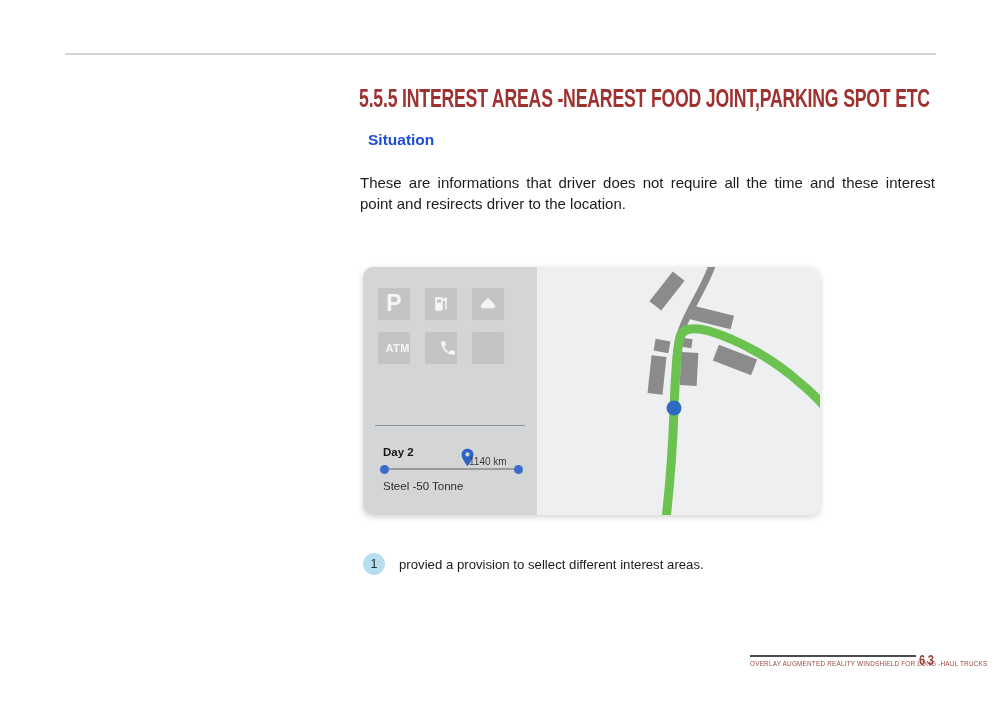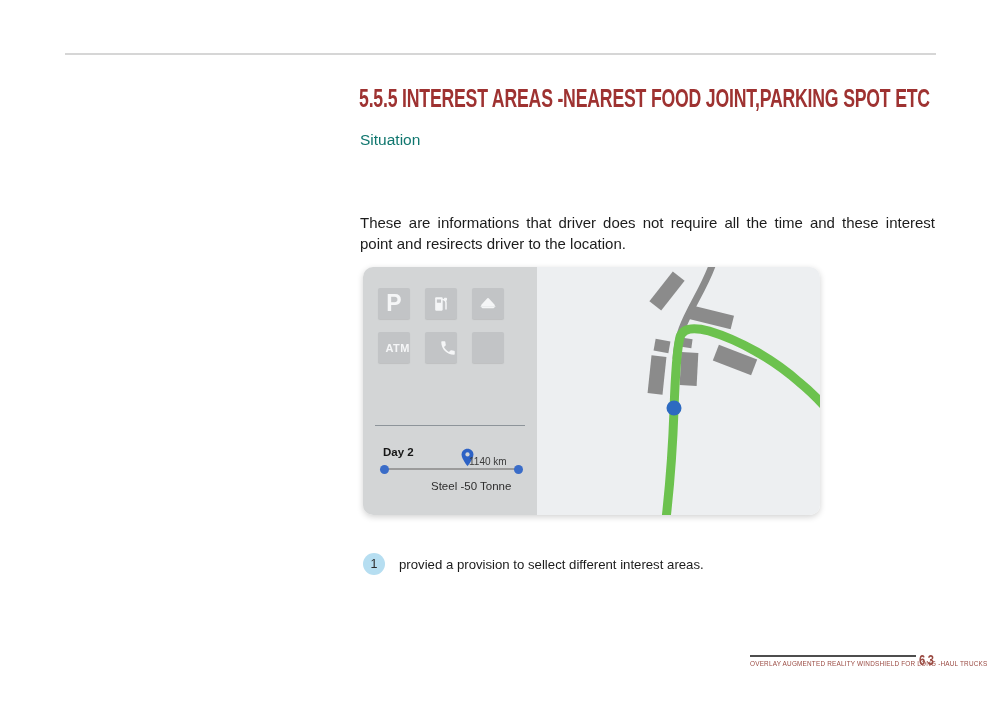--- a/index.html
+++ b/index.html
@@ -12,25 +12,25 @@
   
   .top-rule{left:65px;top:53px;width:871px;height:2px;background:#d6d6d6;}
 
   
   .heading{
     left:359px;top:83px;width:760px;
     font-size:26px;font-weight:bold;color:#9e3231;
     letter-spacing:-0.3px;white-space:nowrap;
     transform:scaleX(0.68);transform-origin:left top;
   }
-  .section-label{left:360px;top:131px;font-size:15.5px;font-weight:normal;color:#0f766e;}
+  .section-label{left:368px;top:131px;font-size:15.5px;font-weight:bold;color:#1d4ed8;}
 
   
   .para{left:360px;top:173px;width:575px;font-size:15px;line-height:20.7px;color:#1c1c1c;}
-  .para .just{text-align:justify;text-align-last:justify;margin-top:40px;}
+  .para .just{text-align:justify;text-align-last:justify;}
 
   
   .figure{
     left:363px;top:267px;width:457px;height:248px;border-radius:10px;overflow:hidden;
     box-shadow:0 2px 6px rgba(0,0,0,0.18);display:flex;
   }
   .panel-left{width:174px;height:100%;background:#d3d5d6;position:relative;flex:none;}
   .panel-map{flex:1;background:#edeff1;position:relative;}
 
   .tile{
@@ -43,21 +43,21 @@
   .tile .big-letter{font-size:23px;font-weight:bold;line-height:1;}
   .tile .atm-text{font-size:11px;font-weight:bold;letter-spacing:0.5px;}
 
   .panel-divider{position:absolute;left:12px;top:158px;width:150px;height:1px;background:#8d949a;}
   .day-label{position:absolute;left:20px;top:179px;font-size:11.5px;font-weight:bold;color:#161616;}
   .trip-line{position:absolute;left:21px;top:201px;width:136px;height:2px;background:#9b9b9b;}
   .trip-dot{position:absolute;width:9px;height:9px;border-radius:50%;background:#3a6cc8;top:197.5px;}
   .trip-dot.start{left:17px;} .trip-dot.end{left:151px;}
   .trip-pin{position:absolute;left:97px;top:181px;width:15px;height:19px;}
   .distance-label{position:absolute;left:106px;top:189px;font-size:10px;color:#3b3b3b;}
-  .cargo-label{position:absolute;left:20px;top:213px;font-size:11.5px;color:#2e2e2e;margin-left:48px;}
+  .cargo-label{position:absolute;left:20px;top:213px;font-size:11.5px;color:#2e2e2e;}
 
   
   .ann-badge{
     left:363px;top:553px;width:22px;height:22px;border-radius:50%;background:#b6def1;
     display:flex;align-items:center;justify-content:center;
     font-size:12.5px;color:#2b2b2b;
   }
   .ann-text{left:399px;top:557px;width:437px;font-size:13.2px;line-height:15.8px;color:#1b1b1b;}
 
   

